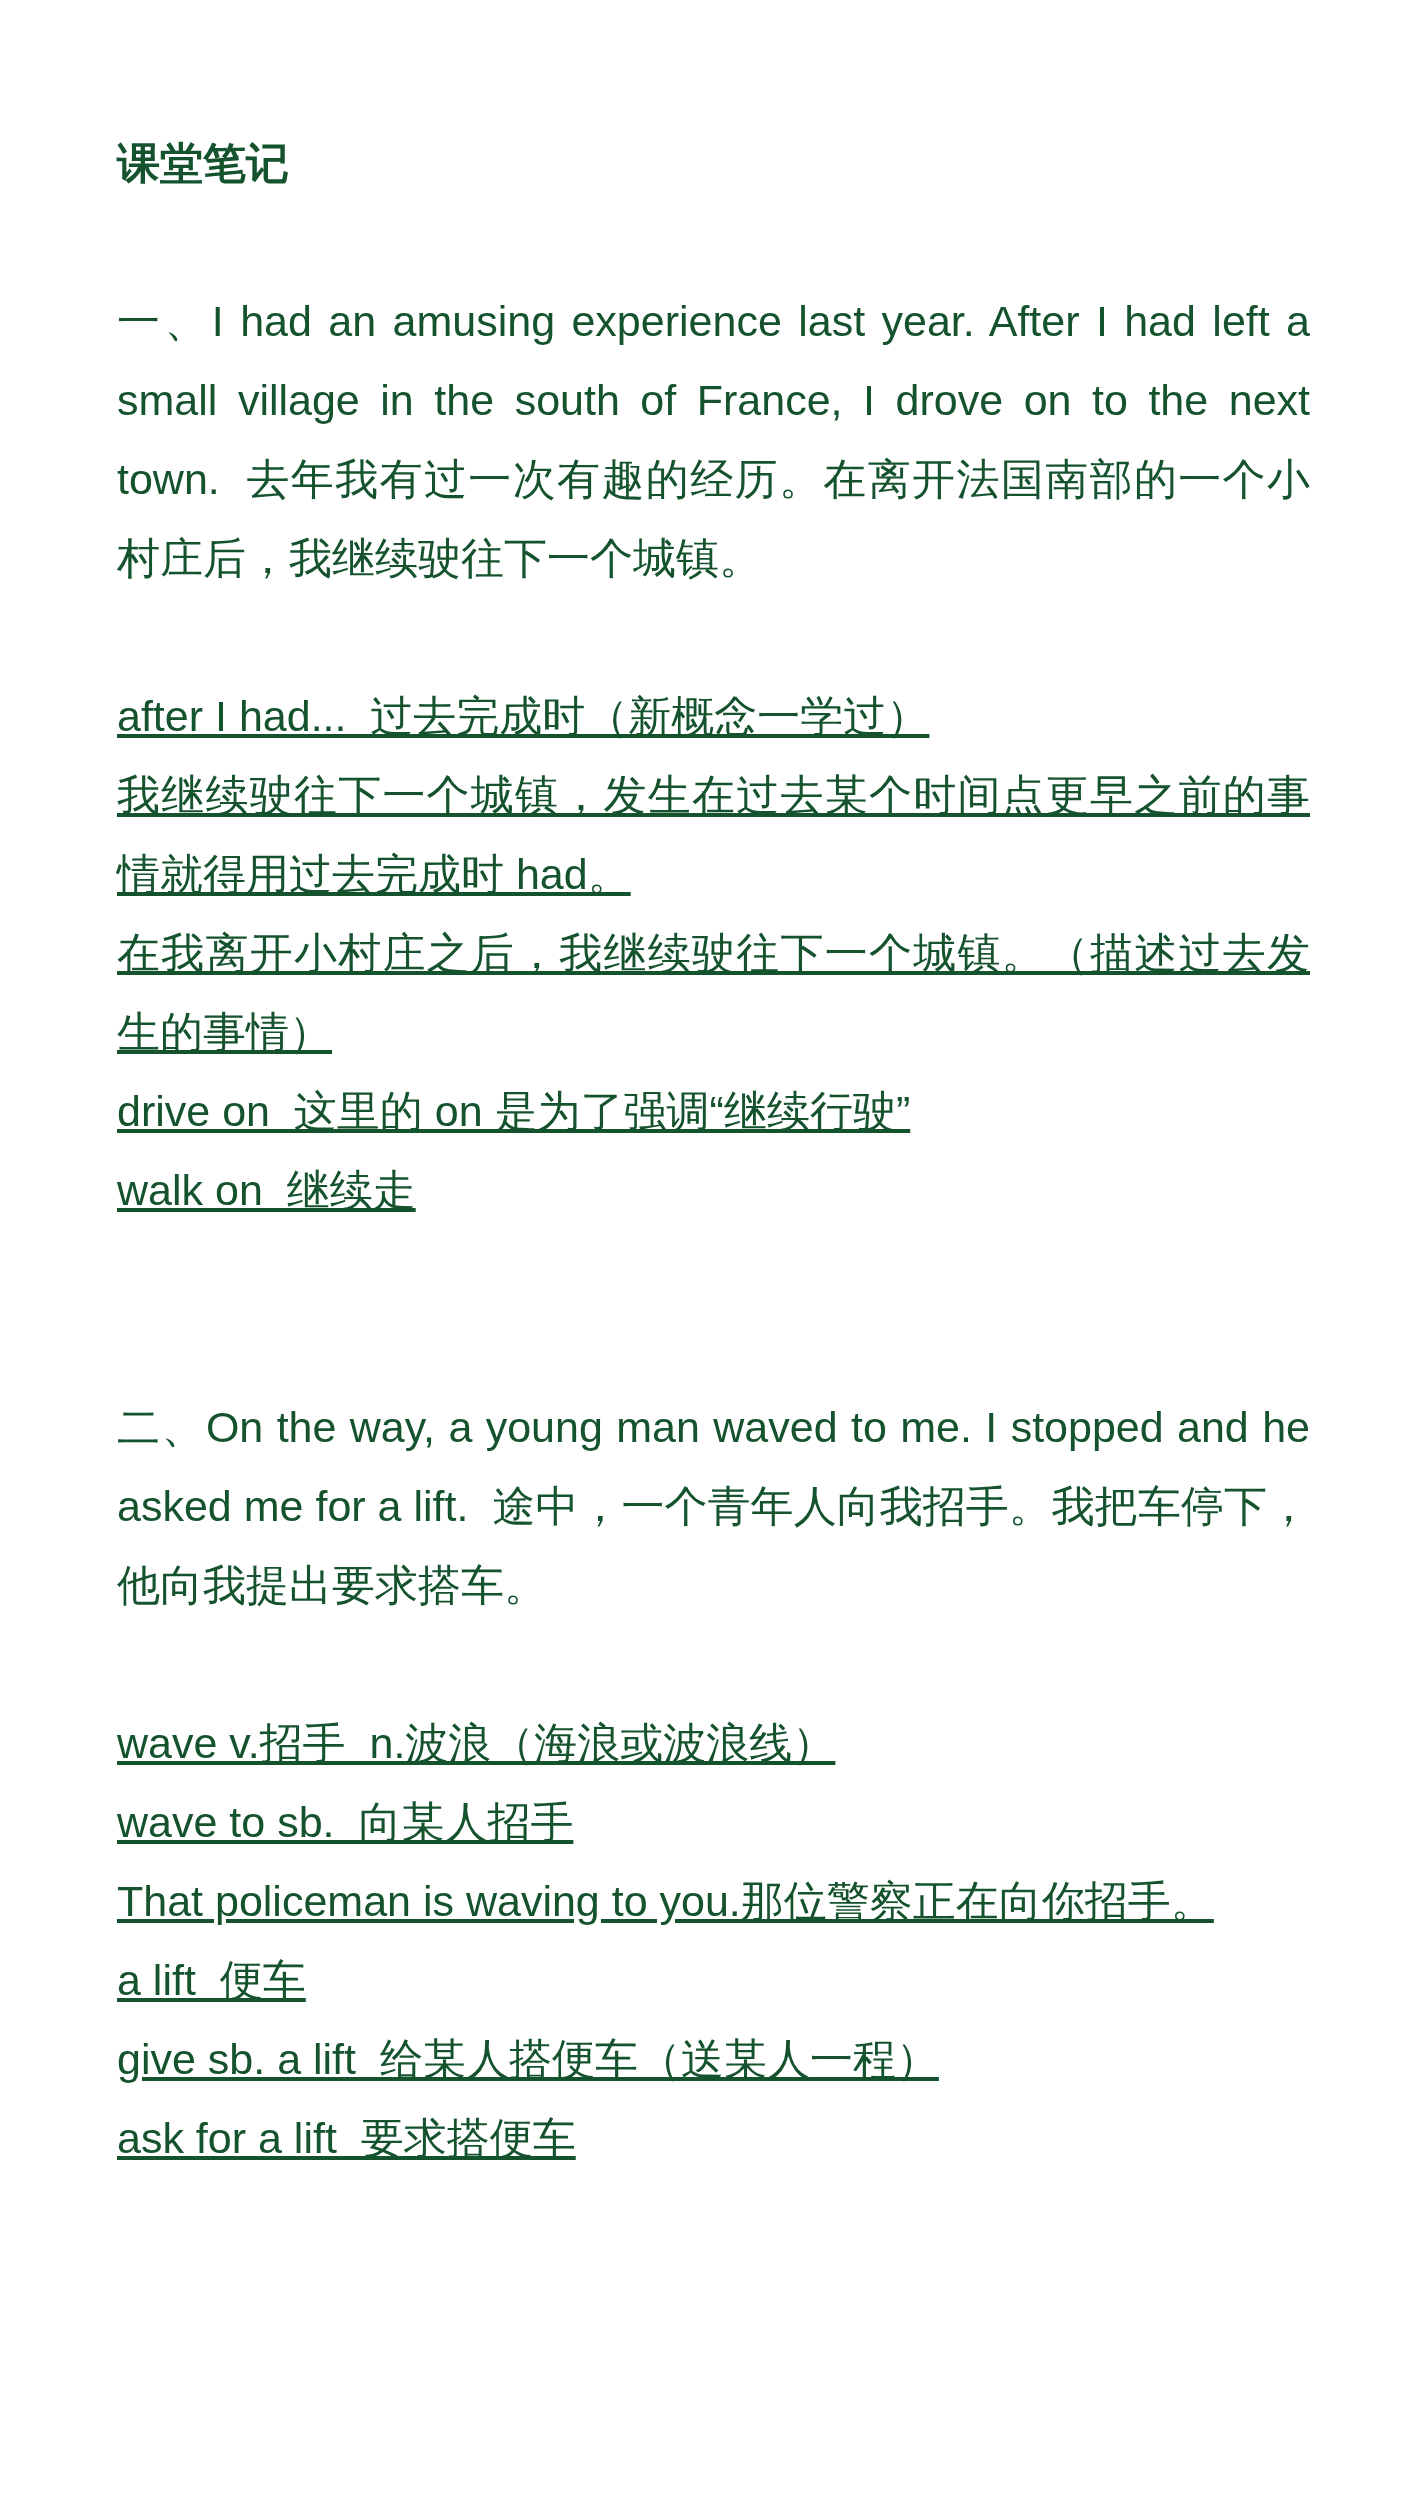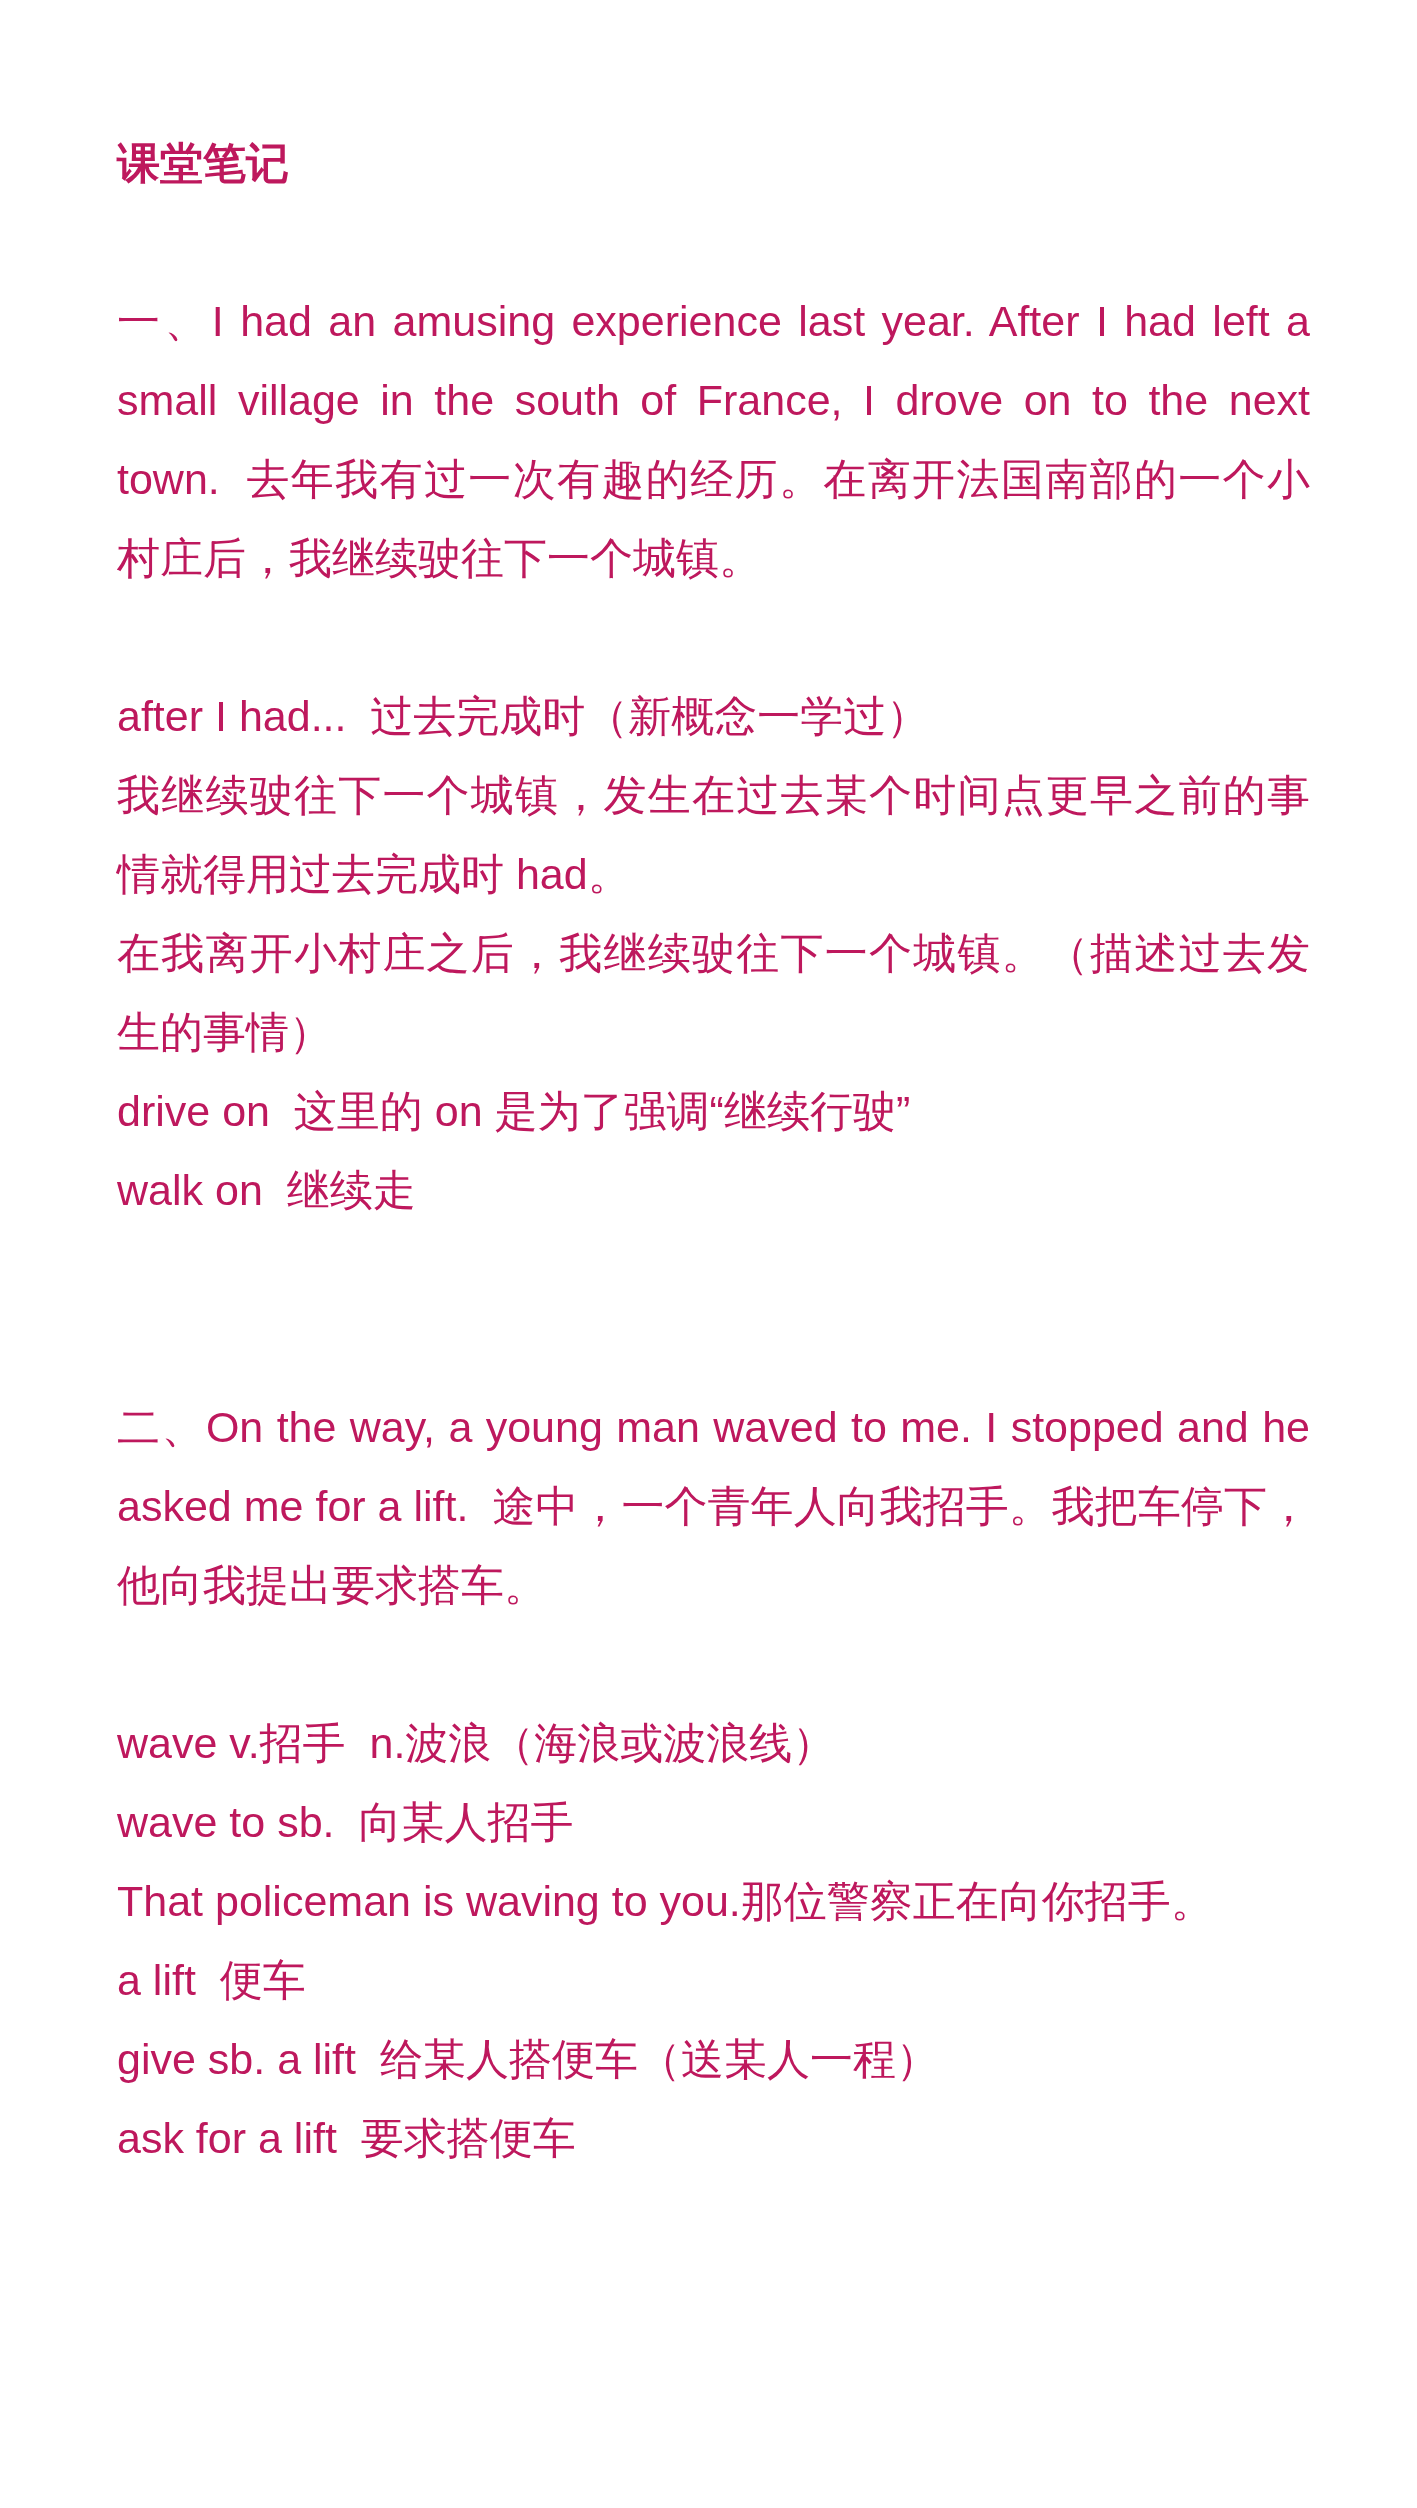--- a/index.html
+++ b/index.html
@@ -7,40 +7,41 @@
     padding: 0;
     background: #ffffff;
   }
   .page {
     width: 1417px;
     min-height: 2508px;
     box-sizing: border-box;
     margin: 0 auto;
     padding: 124px 107px 90px 117px;
     background: #ffffff;
-    color: #be185d;
+    color: #14532d;
     font-family: "Liberation Sans", "DejaVu Sans", sans-serif;
     font-size: 43px;
     line-height: 79px;
   }
   .doc-title {
     font-weight: 700;
     margin: 0 0 79px 0;
   }
   .section {
     margin: 0;
   }
   .section-heading {
     font-weight: 400;
     margin: 0 0 79px 0;
     text-align: justify;
   }
   .note {
     margin: 0;
     text-align: justify;
+    text-decoration: underline;
   }
   .section-gap {
     height: 158px; 
   }
 </style>
 </head>
 <body>
 
 <div class="page">
 

